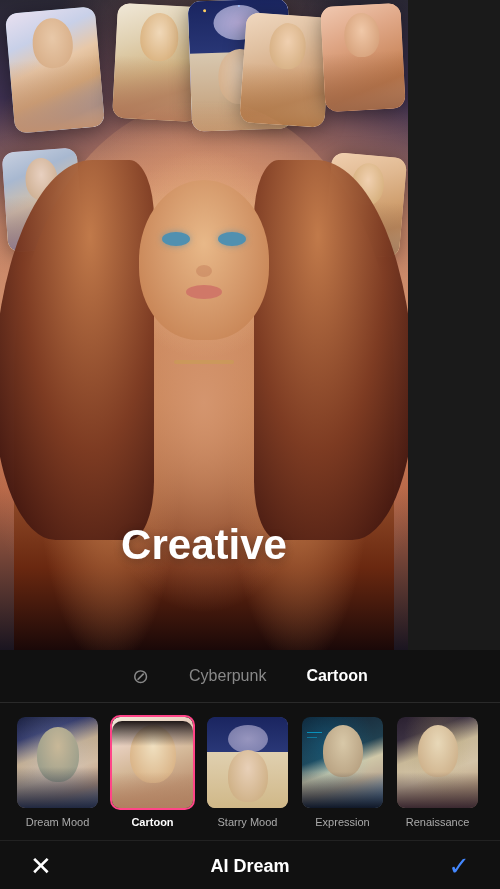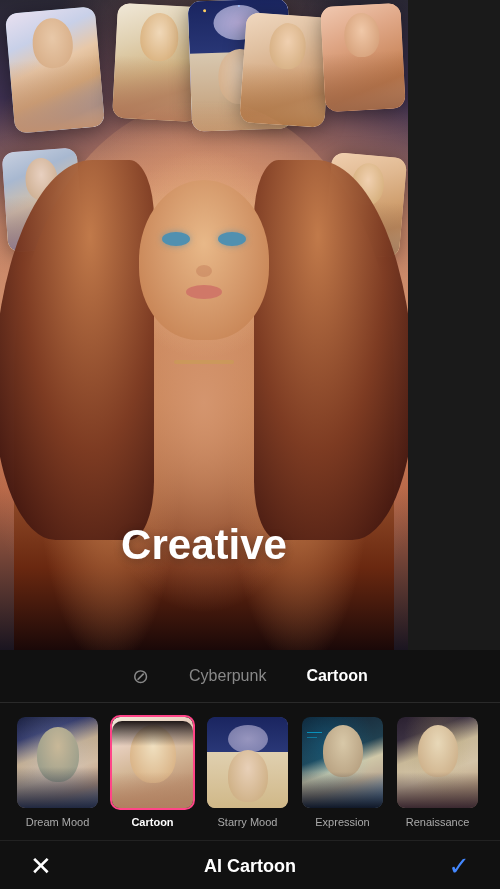--- a/index.html
+++ b/index.html
@@ -459,17 +459,17 @@
           <div style="position:absolute;bottom:0;left:0;right:0;height:40%;background:linear-gradient(0deg,#3a2830,transparent);"></div>
         </div>
       </div>
       <span class="filter-label">Renaissance</span>
     </div>
 
   </div>
 
   <div class="action-bar">
     <span class="action-icon">✕</span>
-    <span class="action-title">AI Cartoon</span>
+    <span class="action-title">AI Dream</span>
     <span class="action-check">✓</span>
   </div>
 
 </div>
 
 </body></html>

